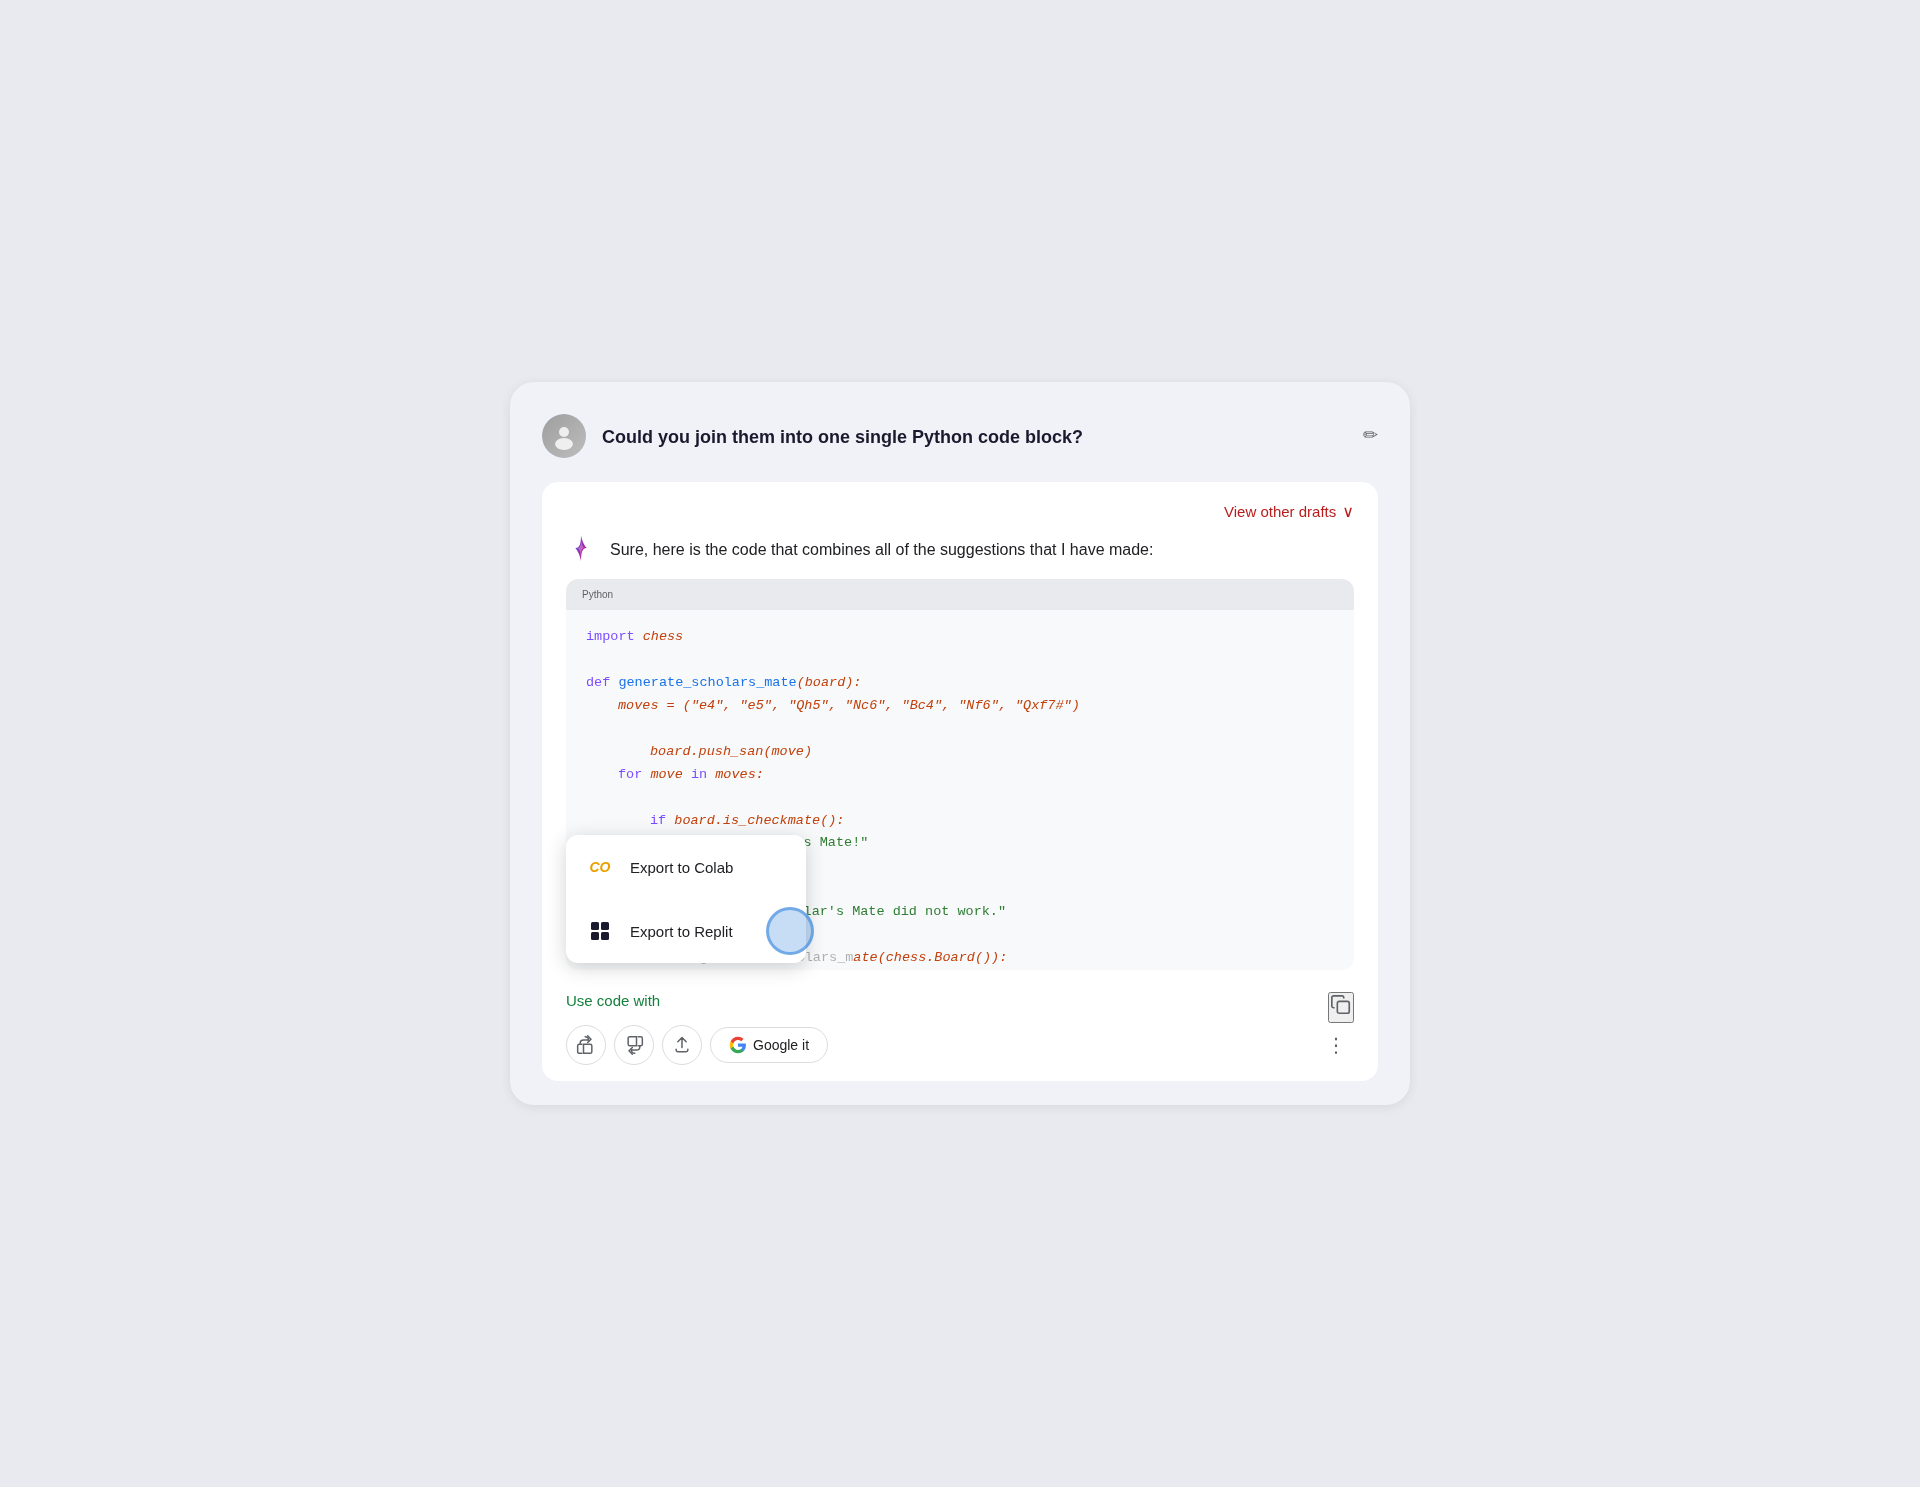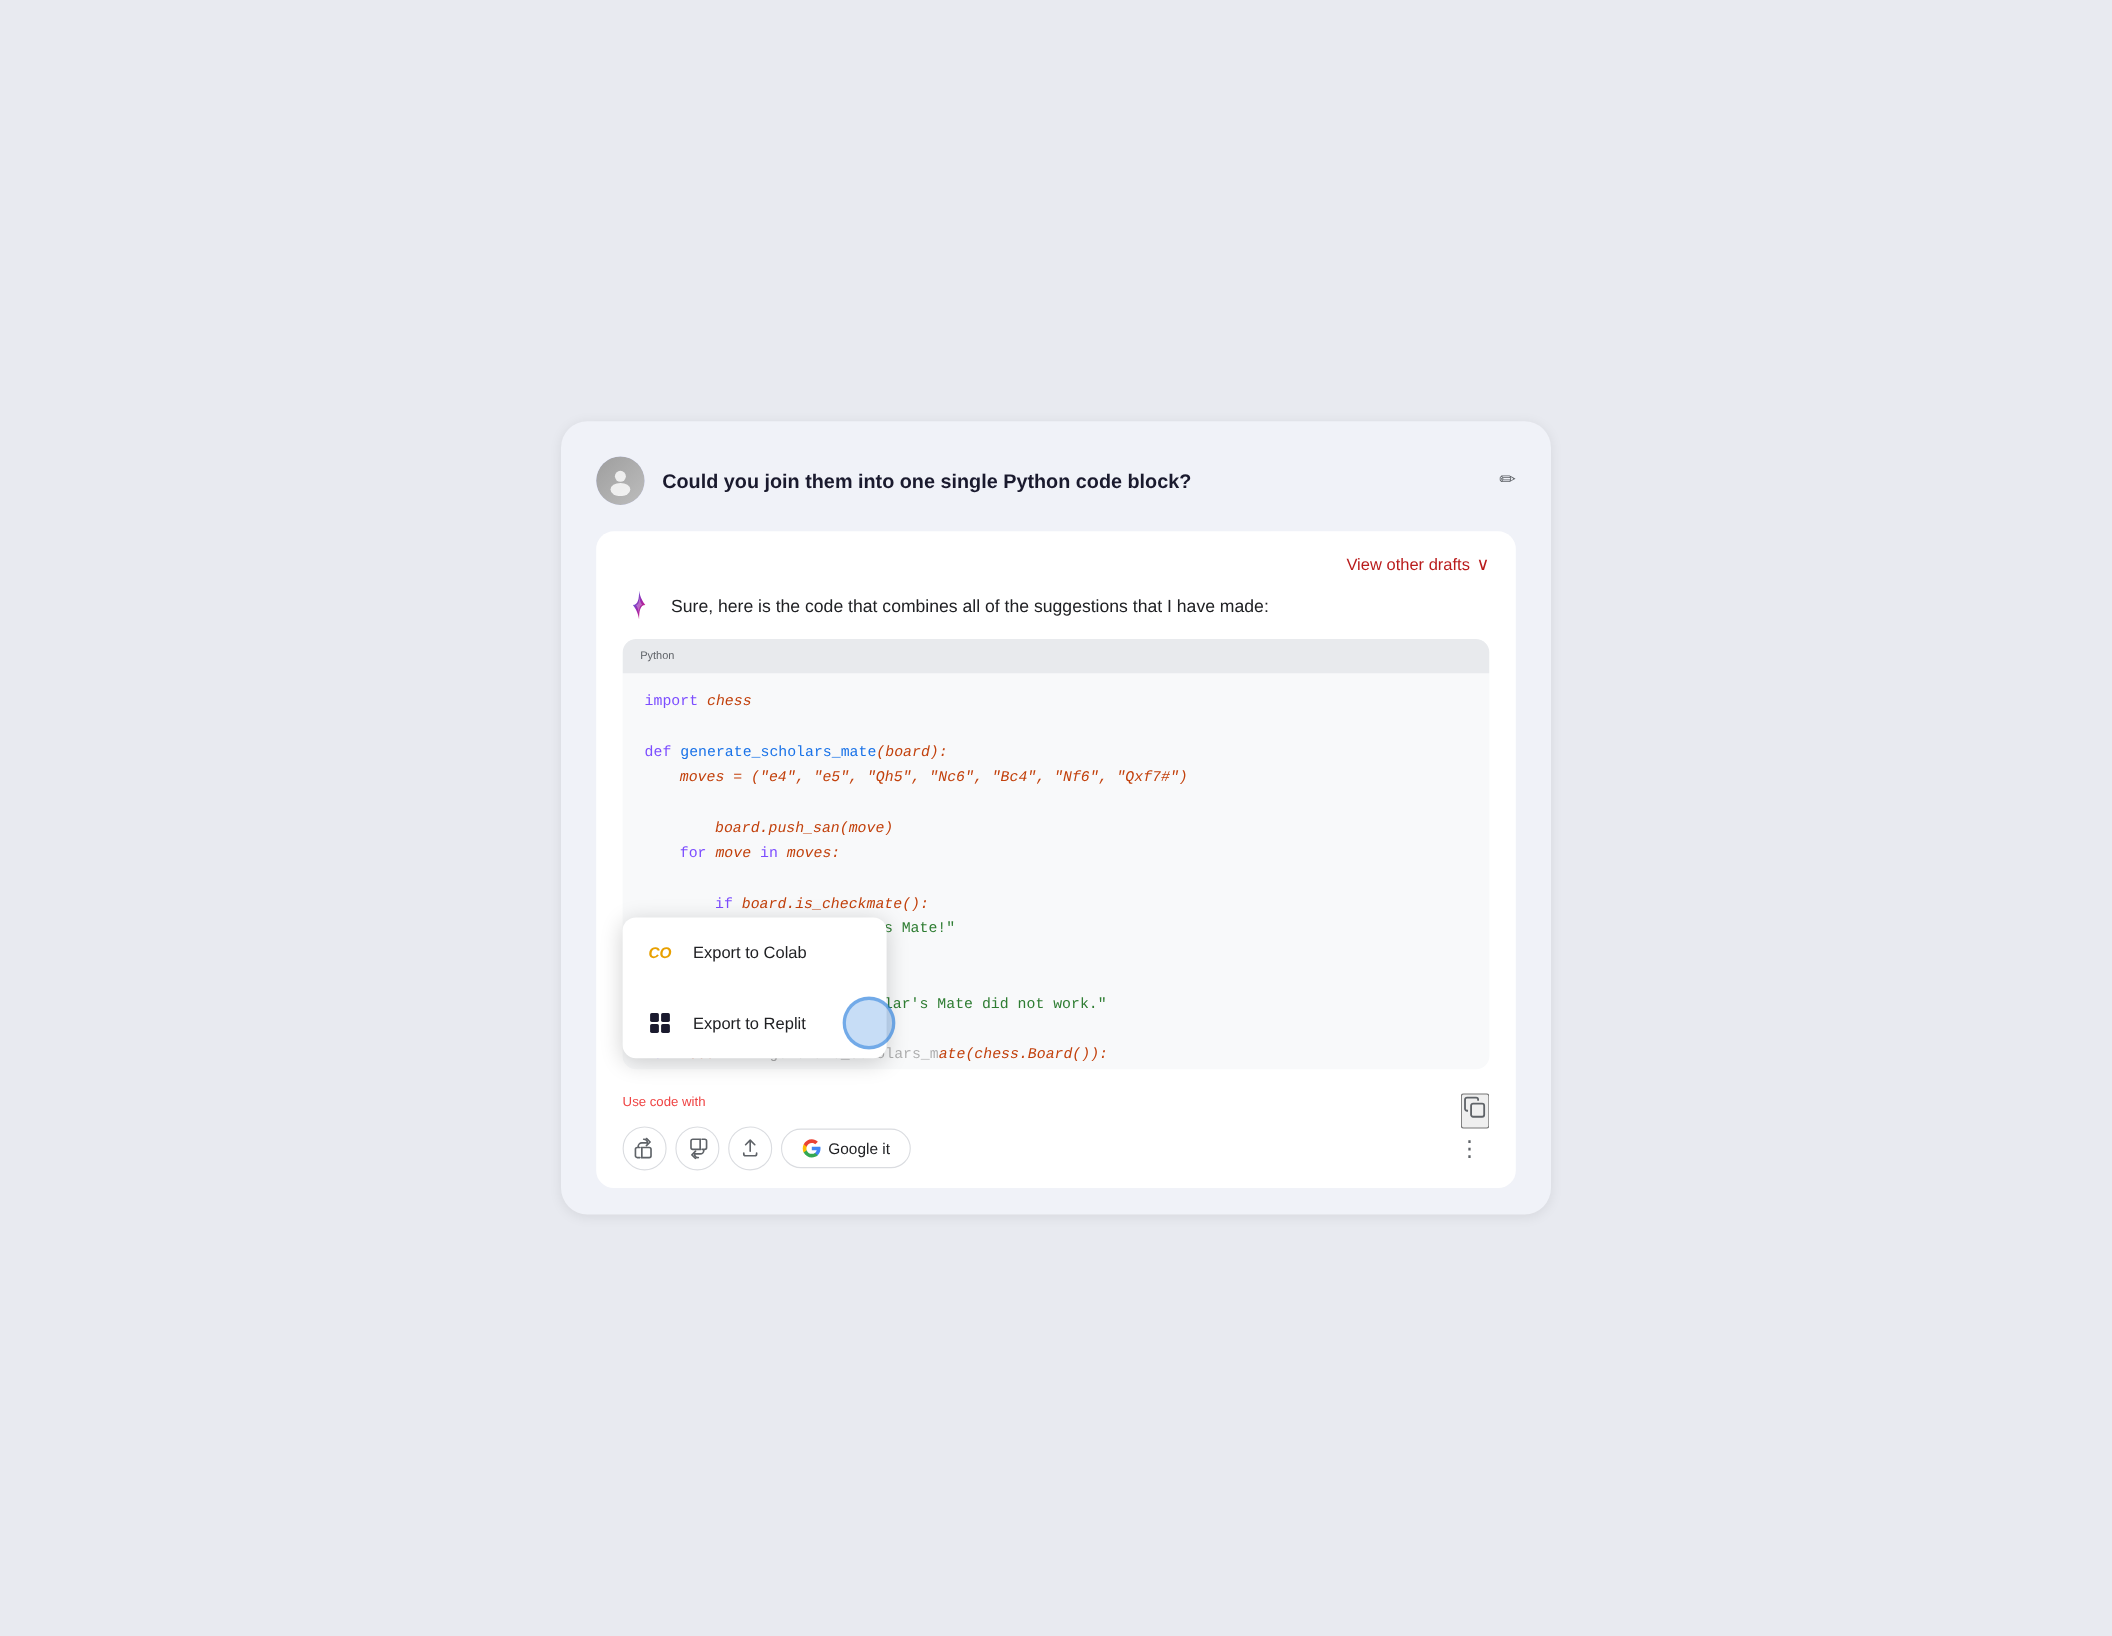--- a/index.html
+++ b/index.html
@@ -157,22 +157,22 @@
 
     
     .bottom-bar {
       display: flex;
       align-items: center;
       padding: 10px 0 4px 0;
       position: relative;
     }
 
     .use-code-text {
-      font-size: 12px;
-      color: #ef4444;
+      font-size: 15px;
+      color: #15803d;
       flex: 1;
     }
 
     .copy-icon-btn {
       color: #5f6368;
       cursor: pointer;
       font-size: 20px;
       position: absolute;
       right: 0;
       top: 10px;

